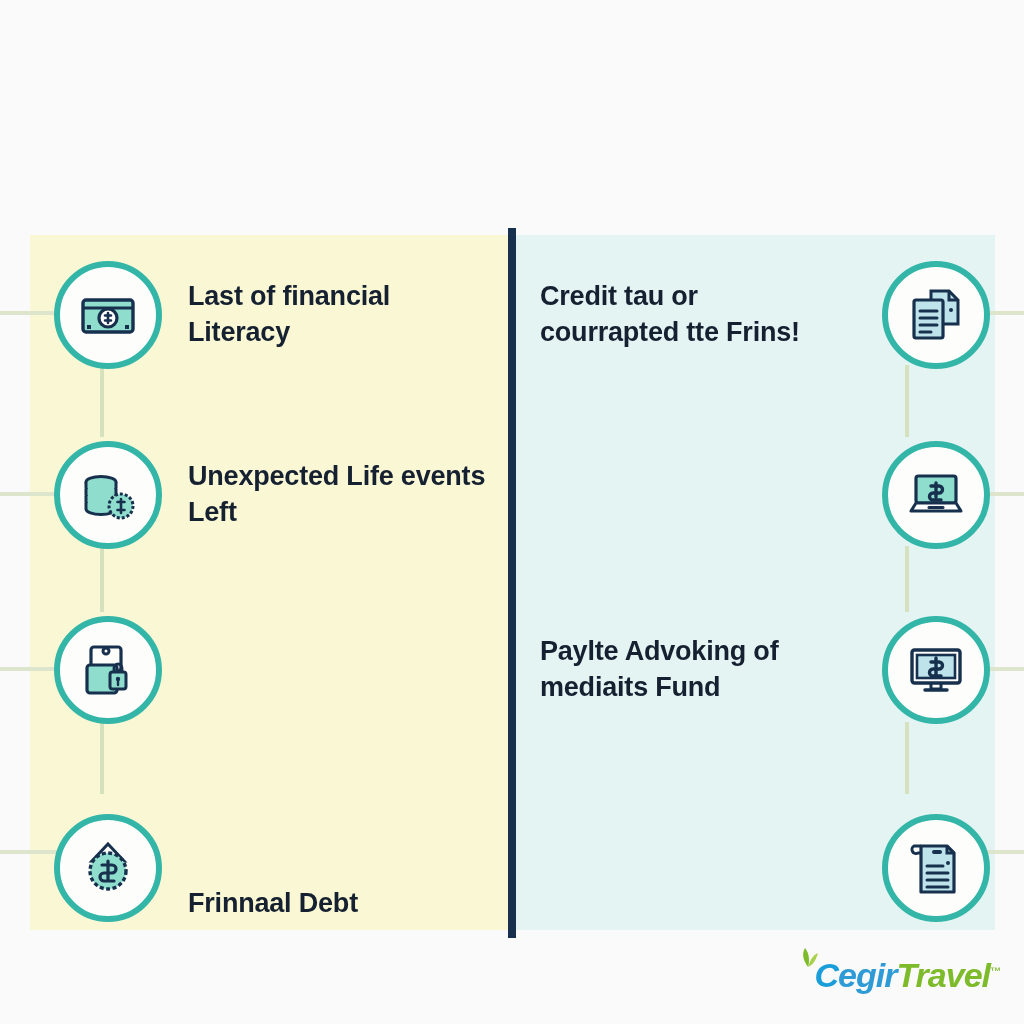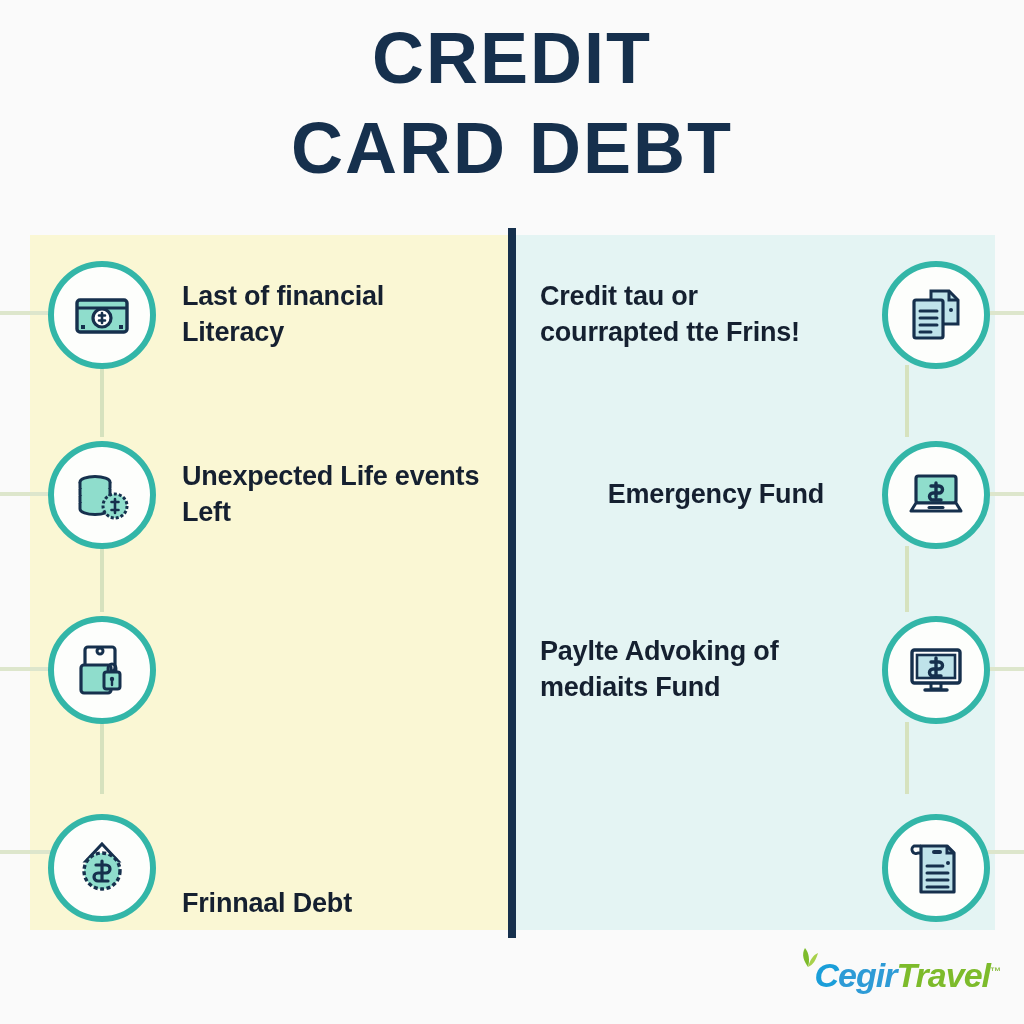--- a/index.html
+++ b/index.html
@@ -44,21 +44,21 @@
     background:#16304D;
   }
 
   
   .row{
     position:absolute;
     height:140px;
     display:flex;
     align-items:center;
   }
-  .row.left{left:48px;width:460px;}
+  .row.left{left:54px;width:460px;}
   .row.right{left:540px;width:450px;justify-content:flex-end;gap:32px;}
 
   .row.r1{top:245px;}
   .row.r2{top:425px;}
   .row.r3{top:600px;}
   .row.r4{top:782px;align-items:flex-end;}
 
   
   .circle{
     width:108px;height:108px;
@@ -116,24 +116,20 @@
   .logo-c{color:#1A9ED9;}
   .logo-egir{color:#2E9BD6;}
   .logo-travel{color:#7DBB2B;}
   .logo-tm{font-size:11px;color:#8FBF4A;vertical-align:super;font-style:normal;}
 </style>
 </head>
 <body>
 
 <div id="infographic">
 
-  <div class="title-block">
-    <span class="title-line l1">CREDIT</span>
-    <span class="title-line l2">CARD DEBT</span>
-  </div>
 
   <div class="panel left"></div>
   <div class="panel right"></div>
   <div class="divider"></div>
 
   <div class="hline" style="left:0px;top:311px;width:62px;"></div>
   <div class="hline" style="left:0px;top:492px;width:62px;"></div>
   <div class="hline" style="left:0px;top:667px;width:62px;"></div>
   <div class="hline" style="left:0px;top:850px;width:62px;"></div>
   <div class="vline" style="left:100px;top:365px;height:72px;"></div>
@@ -216,21 +212,20 @@
           <line x1="15" y1="34" x2="32" y2="34"></line>
           <line x1="15" y1="41" x2="32" y2="41"></line>
           <line x1="15" y1="48" x2="26" y2="48"></line>
         </g>
         <circle cx="46" cy="26" r="2" fill="#16304D"></circle>
       </svg>
     </div>
   </div>
 
   <div class="row right r2">
-    <div class="label">Emergency Fund</div>
     <div class="circle">
       <svg width="62" height="62" viewBox="0 0 62 62">
         <rect x="11" y="12" width="40" height="27" rx="2.5" fill="#8FDDCC" stroke="#16304D" stroke-width="3.2"></rect>
         <path d="M31 19 v14 M26 22 h8 a3.5 3.5 0 0 1 0 7 h-6 a3.5 3.5 0 0 0 0 7 h8" fill="none" stroke="#16304D" stroke-width="3.4" stroke-linecap="round"></path>
         <path d="M6 47 h50 l-5 -8 h-40 z" fill="#FFFFFF" stroke="#16304D" stroke-width="3" stroke-linejoin="round"></path>
         <line x1="24" y1="43.5" x2="38" y2="43.5" stroke="#16304D" stroke-width="3" stroke-linecap="round"></line>
       </svg>
     </div>
   </div>
 

